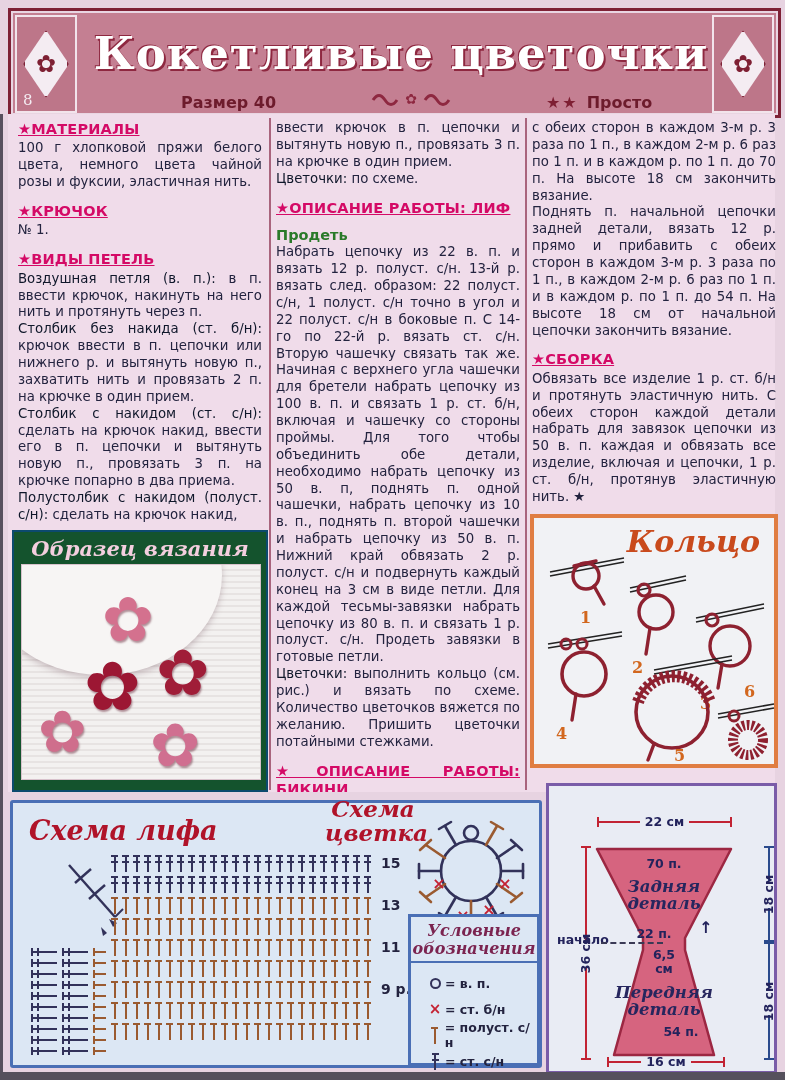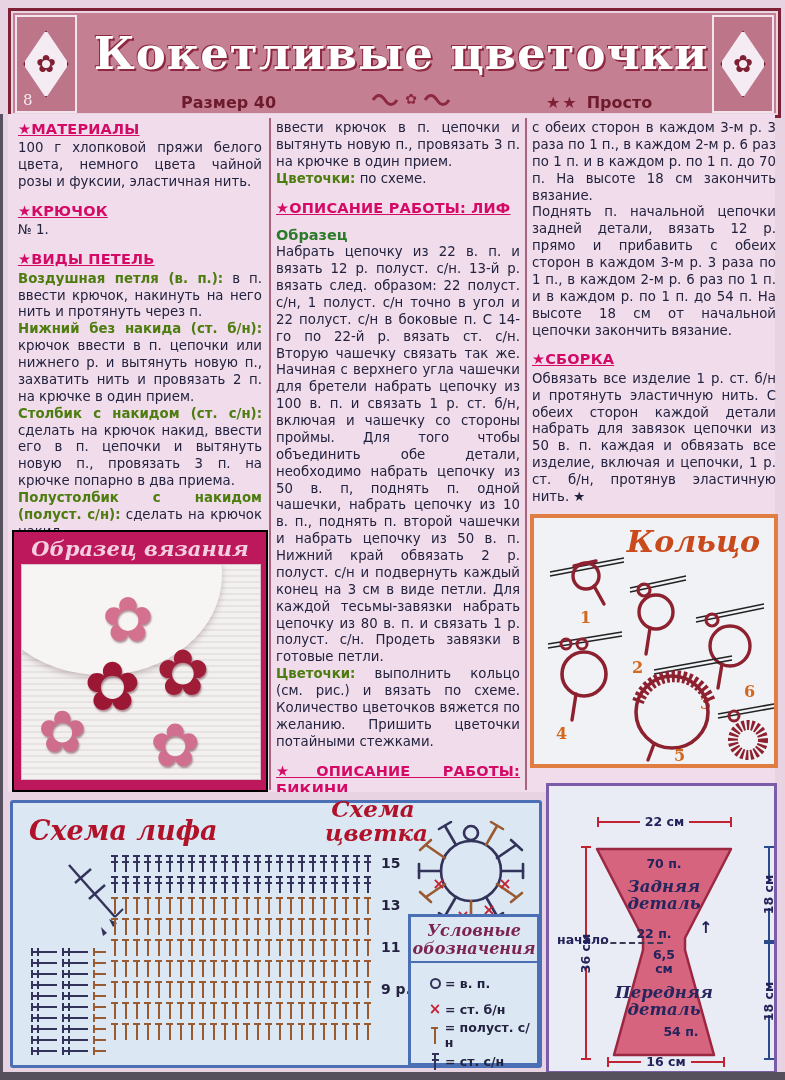--- a/index.html
+++ b/index.html
@@ -30,26 +30,26 @@
   .content{left:8px;top:114px;width:767px;height:680px;background:#f0dcea;}
   .divider{top:4px;width:2px;height:672px;background:#a9647d;}
   .scanline{left:0;top:114px;width:3px;height:966px;background:#57505e;}
 
   .coltext{font-size:13.3px;line-height:1.27;color:#23233f;text-align:justify;}
   .coltext p{margin:0;}
   .h-pink{color:#d40a66;font-weight:bold;font-size:14.5px;text-decoration:underline;
           letter-spacing:.2px;margin:11px 0 2px;}
   .h-pink.first{margin-top:0;}
   .h-green{color:#2a7a2a;font-weight:bold;font-size:14.5px;margin:9px 0 0;}
-  .term{color:#4d7c0f;font-weight:bold;}
+  .term{color:#0f172a;font-weight:normal;}
   .url{color:#64769e;font-weight:bold;font-size:11.5px;text-align:center;margin-top:8px;}
 
   
-  .photo-box{left:12px;top:530px;width:256px;height:262px;background:#be185d;
-             border:2px solid #000000;padding:4px 7px 7px;box-sizing:border-box;}
+  .photo-box{left:12px;top:530px;width:256px;height:262px;background:#14532d;
+             border:2px solid #0c4a6e;padding:4px 7px 7px;box-sizing:border-box;}
   .photo-title{text-align:center;color:#f4cfdf;font-family:"DejaVu Serif",serif;
                font-style:italic;font-weight:bold;font-size:21px;height:28px;}
   .photo{position:relative;width:100%;height:214px;background:#efedec;border:1px solid #d8c2cc;
          background-image:repeating-linear-gradient(0deg,#f3f1f0 0 4px,#e7e3e2 4px 6px);overflow:hidden;}
   .photo .fold{position:absolute;left:-40px;top:-90px;width:240px;height:200px;background:#f7f5f4;
          border-radius:50%;box-shadow:0 3px 6px rgba(120,90,100,.35);}
   .flower{position:absolute;line-height:1;text-shadow:1px 2px 2px rgba(90,20,40,.45);}
 
   
   .ring-box{left:530px;top:514px;width:248px;height:254px;background:#f1f2f5;
@@ -151,31 +151,31 @@
   <div class="abs divider" style="left:261px;"></div>
   <div class="abs divider" style="left:517px;"></div>
 
   <div class="abs coltext" style="left:10px;top:6px;width:244px;">
     <div class="h-pink first">★МАТЕРИАЛЫ</div>
     <p>100 г хлопковой пряжи белого цвета, немного цвета чайной розы и фуксии,  эластичная нить.</p>
     <div class="h-pink">★КРЮЧОК</div>
     <p>№ 1.</p>
     <div class="h-pink">★ВИДЫ ПЕТЕЛЬ</div>
     <p><span class="term">Воздушная петля (в. п.):</span><span> в п. ввести крючок, накинуть на него нить и протянуть через п.</span></p>
-    <p><span class="term">Нижний без накида (ст. б/н):</span><span> крючок ввести в п. цепочки или нижнего р. и вытянуть новую п., захватить нить и провязать 2 п. на крючке в один прием.</span></p>
+    <p><span class="term">Столбик без накида (ст. б/н):</span><span> крючок ввести в п. цепочки или нижнего р. и вытянуть новую п., захватить нить и провязать 2 п. на крючке в один прием.</span></p>
     <p><span class="term">Столбик с накидом (ст. с/н):</span><span> сделать на крючок накид, ввести его в п. цепочки и вытянуть новую п., провязать 3 п. на крючке попарно в два приема.</span></p>
     <p><span class="term">Полустолбик с накидом (полуст. с/н):</span><span> сделать на крючок накид,</span></p>
     <div class="url">http://ludmila-elina.narod.ru</div>
   </div>
 
   <div class="abs coltext" style="left:268px;top:6px;width:244px;">
     <p>ввести крючок в п. цепочки и вытянуть новую п., провязать 3 п. на крючке в один прием.</p>
     <p><span class="term">Цветочки:</span><span> по схеме.</span></p>
     <div class="h-pink">★ОПИСАНИЕ РАБОТЫ:  ЛИФ</div>
-    <div class="h-green">Образец</div>
+    <div class="h-green">Продеть</div>
     <p>Набрать цепочку из 22 в. п. и вязать 12 р. полуст. с/н. 13-й р. вязать след. образом: 22 полуст. с/н, 1 полуст. с/н точно в угол и 22 полуст. с/н в боковые п. С 14-го по 22-й р. вязать ст. с/н. Вторую чашечку связать так же. Начиная с верхнего угла чашечки для бретели набрать цепочку из 100 в. п. и связать 1 р. ст. б/н, включая и чашечку со стороны проймы. Для того чтобы объединить обе детали, необходимо набрать цепочку из 50 в. п, поднять п. одной чашечки, набрать цепочку из 10 в. п., поднять п. второй чашечки и набрать цепочку из 50 в. п. Нижний край обвязать 2 р. полуст. с/н и подвернуть каждый конец на 3 см в виде петли. Для каждой тесьмы-завязки набрать цепочку из 80 в. п. и связать 1 р. полуст. с/н. Продеть завязки в готовые петли.</p>
     <p><span class="term">Цветочки:</span><span> выполнить кольцо (см. рис.) и вязать по схеме. Количество цветочков вяжется по желанию. Пришить цветочки потайными стежками.</span></p>
     <div class="h-pink">★ОПИСАНИЕ РАБОТЫ:  БИКИНИ</div>
     <div class="h-green">Задняя деталь</div>
     <p>Набрать цепочку из 22 в. п., связать 5 р. ст. б/н и продолжить, прибавляя</p>
   </div>
 
   <div class="abs coltext" style="left:524px;top:6px;width:244px;">
     <p>с обеих сторон в каждом 3-м р. 3 раза по 1 п., в каждом 2-м р. 6 раз по 1 п. и в каждом р. по 1 п. до 70 п. На высоте 18 см закончить вязание.</p>
     <p>Поднять п. начальной цепочки задней детали, вязать 12 р. прямо и прибавить с обеих сторон в каждом 3-м р. 3 раза по 1 п., в каждом 2-м р. 6 раз по 1 п. и в каждом р. по 1 п. до 54 п. На высоте 18 см от начальной цепочки закончить вязание.</p>

